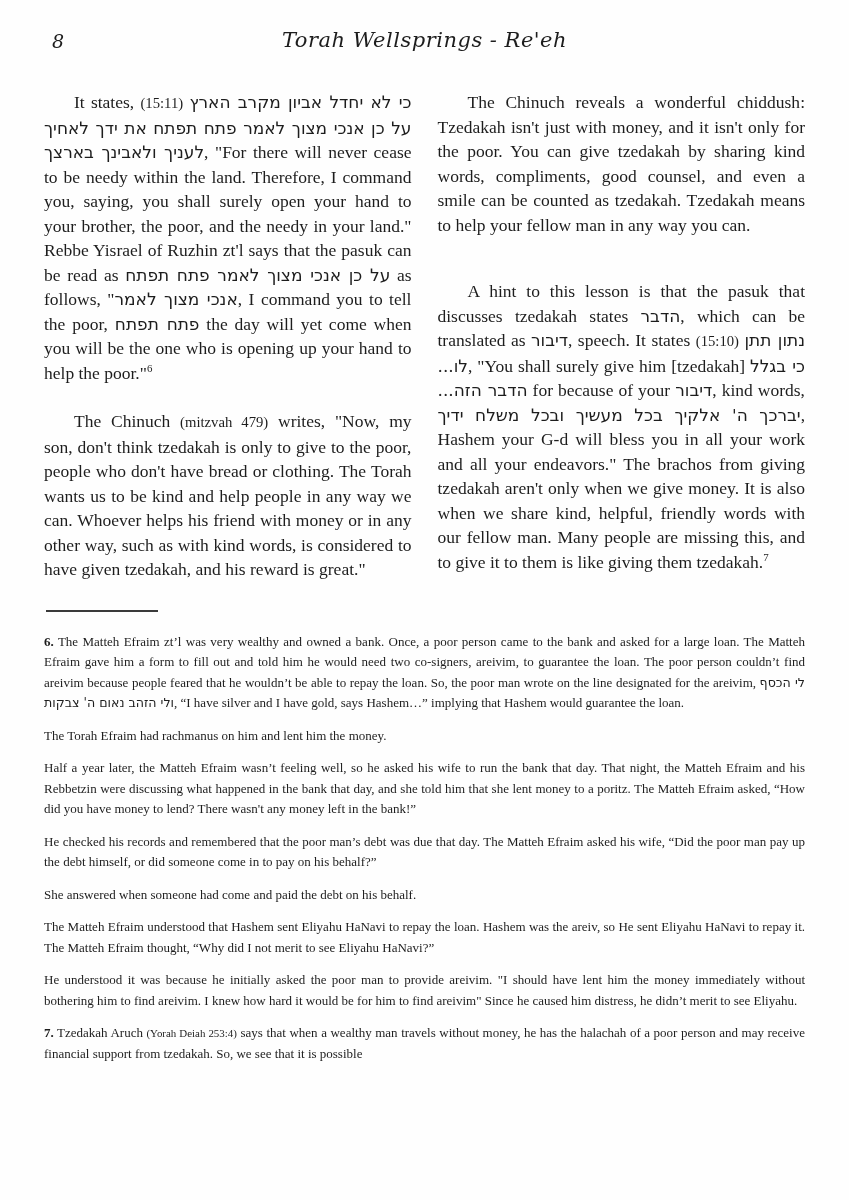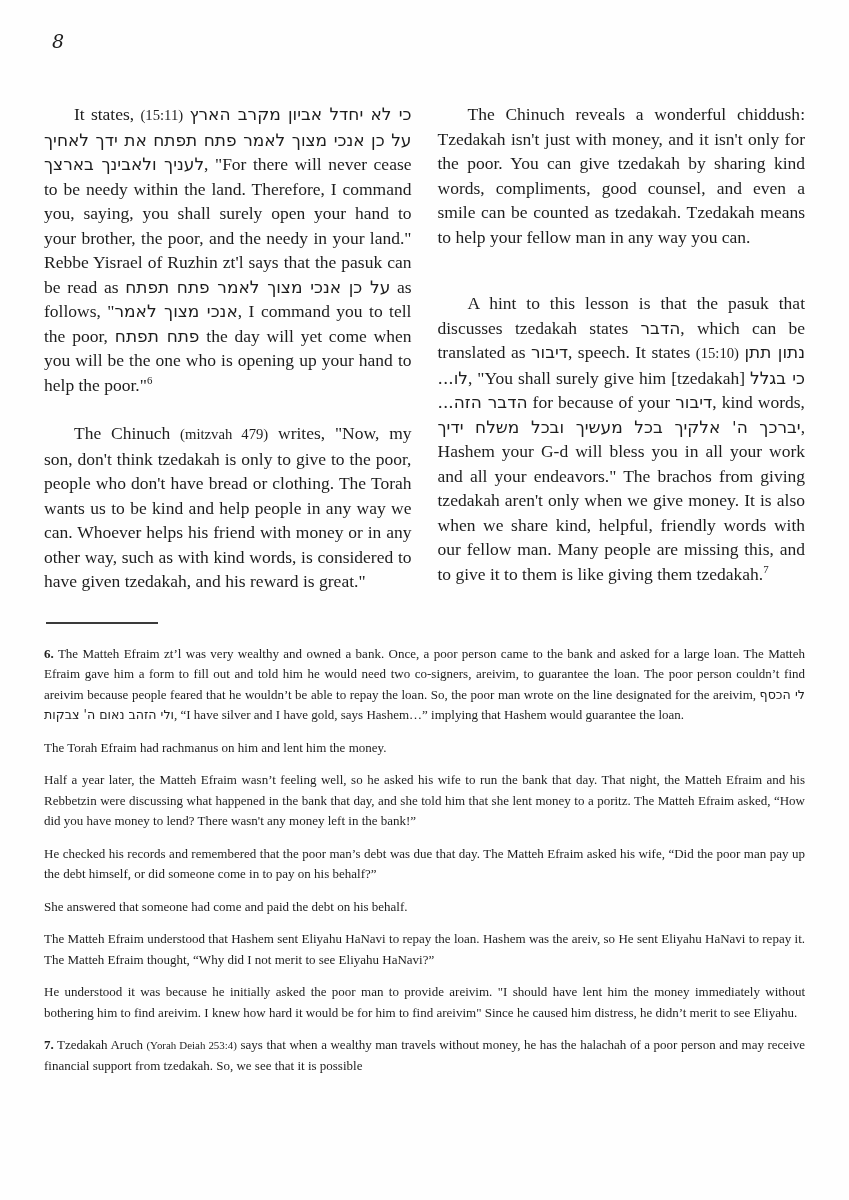--- a/index.html
+++ b/index.html
@@ -12,21 +12,21 @@
     padding:26px 44px 0 44px;
     overflow:hidden;
     color:#1d1d1d;
   }
   
   .hdr{position:relative;height:36px;font-family:"DejaVu Serif",serif;font-style:italic;}
   .hdr .pgnum{position:absolute;left:8px;top:4px;font-size:19px;}
   .hdr .title{position:absolute;left:0;right:0;top:2px;text-align:center;font-size:21px;letter-spacing:.5px;}
   
   .main-cols{
-    display:flex;gap:26px;margin-top:40px;
+    display:flex;gap:26px;margin-top:28px;
     font-family:"Liberation Serif","DejaVu Serif",serif;
     font-size:17.5px;line-height:24.5px;text-align:justify;
   }
   .col{flex:1;min-width:0;}
   .col .para{margin:0;text-indent:30px;}
   .col-left .para + .para{margin-top:24px;}
   .col-right .para + .para{margin-top:42px;}
   
   .fn-sep{border:none;border-top:2px solid #3a3a3a;width:112px;margin:28px 0 20px 2px;height:0;}
   
@@ -43,20 +43,21 @@
   .s-sup{vertical-align:super;font-size:.62em;line-height:0;}
   .s-he{font-family:"DejaVu Serif","DejaVu Sans",serif;font-size:.97em;}
 </style>
 </head>
 <body>
 
 <div class="page">
 
   <header class="hdr">
     <span class="pgnum">8</span>
+    <span class="title">Torah Wellsprings - Re'eh</span>
   </header>
 
   <main class="main-cols">
     <div class="col col-left">
         <p class="para"><span class="s-n">It states, </span><span class="s-ref">(15:11)</span><span class="s-n"> </span><span class="s-he" dir="rtl">כי לא יחדל אביון מקרב הארץ על כן אנכי מצוך לאמר פתח תפתח את ידך לאחיך לעניך ולאבינך בארצך</span><span class="s-n">, "For there will never cease to be needy within the land. Therefore, I command you, saying, you shall surely open your hand to your brother, the poor, and the needy in your land." Rebbe Yisrael of Ruzhin zt'l says that the pasuk can be read as </span><span class="s-he" dir="rtl">על כן אנכי מצוך לאמר פתח תפתח</span><span class="s-n"> as follows, "</span><span class="s-he" dir="rtl">אנכי מצוך לאמר</span><span class="s-n">, I command you to tell the poor, </span><span class="s-he" dir="rtl">פתח תפתח</span><span class="s-n"> the day will yet come when you will be the one who is opening up your hand to help the poor."</span><span class="s-sup">6</span></p>
         <p class="para"><span class="s-n">The Chinuch </span><span class="s-ref">(mitzvah 479)</span><span class="s-n"> writes, "Now, my son, don't think tzedakah is only to give to the poor, people who don't have bread or clothing. The Torah wants us to be kind and help people in any way we can. Whoever helps his friend with money or in any other way, such as with kind words, is considered to have given tzedakah, and his reward is great."</span></p>
       </div>
     <div class="col col-right">
         <p class="para"><span class="s-n">The Chinuch reveals a wonderful </span><span class="s-i">chiddush</span><span class="s-n">: Tzedakah isn't just with money, and it isn't only for the poor. You can give tzedakah by sharing kind words, compliments, good counsel, and even a smile can be counted as tzedakah. Tzedakah means to help your fellow man in any way you can.</span></p>
         <p class="para"><span class="s-n">A hint to this lesson is that the pasuk that discusses tzedakah states </span><span class="s-he" dir="rtl">הדבר</span><span class="s-n">, which can be translated as </span><span class="s-he" dir="rtl">דיבור</span><span class="s-n">, speech. It states </span><span class="s-ref">(15:10)</span><span class="s-n"> </span><span class="s-he" dir="rtl">נתון תתן לו...</span><span class="s-n">, "You shall surely give him [tzedakah] </span><span class="s-he" dir="rtl">כי בגלל הדבר הזה...</span><span class="s-n"> for because of your </span><span class="s-he" dir="rtl">דיבור</span><span class="s-n">, kind words, </span><span class="s-he" dir="rtl">יברכך ה' אלקיך בכל מעשיך ובכל משלח ידיך</span><span class="s-n">, Hashem your G-d will bless you in all your work and all your endeavors." The brachos from giving tzedakah aren't only when we give money. It is also when we share kind, helpful, friendly words with our fellow man. Many people are missing this, and to give it to them is like giving them tzedakah.</span><span class="s-sup">7</span></p>
@@ -64,21 +65,21 @@
   </main>
 
   <hr class="fn-sep">
 
   <section class="footnotes">
     <div>
         <p class="para"><span class="s-b">6.</span><span class="s-n"> The Matteh Efraim </span><span class="s-i">zt’l</span><span class="s-n"> was very wealthy and owned a bank. Once, a poor person came to the bank and asked for a large loan. The Matteh Efraim gave him a form to fill out and told him he would need two co-signers, </span><span class="s-i">areivim</span><span class="s-n">, to guarantee the loan. The poor person couldn’t find </span><span class="s-i">areivim</span><span class="s-n"> because people feared that he wouldn’t be able to repay the loan. So, the poor man wrote on the line designated for the </span><span class="s-i">areivim</span><span class="s-n">, </span><span class="s-he" dir="rtl">לי הכסף ולי הזהב נאום ה' צבקות</span><span class="s-n">, “I have silver and I have gold, says Hashem…” implying that Hashem would guarantee the loan.</span></p>
         <p class="para"><span class="s-n">The Torah Efraim had </span><span class="s-i">rachmanus</span><span class="s-n"> on him and lent him the money.</span></p>
         <p class="para"><span class="s-n">Half a year later, the Matteh Efraim wasn’t feeling well, so he asked his wife to run the bank that day. That night, the Matteh Efraim and his Rebbetzin were discussing what happened in the bank that day, and she told him that she lent money to a </span><span class="s-i">poritz</span><span class="s-n">. The Matteh Efraim asked, “How did you have money to lend? There wasn't any money left in the bank!”</span></p>
         <p class="para"><span class="s-n">He checked his records and remembered that the poor man’s debt was due that day. The Matteh Efraim asked his wife, “Did the poor man pay up the debt himself, or did someone come in to pay on his behalf?”</span></p>
-        <p class="para"><span class="s-n">She answered that someone had come and paid the debt on his behalf.</span></p>
+        <p class="para"><span class="s-n">She answered when someone had come and paid the debt on his behalf.</span></p>
         <p class="para"><span class="s-n">The Matteh Efraim understood that Hashem sent Eliyahu HaNavi to repay the loan. Hashem was the </span><span class="s-i">areiv</span><span class="s-n">, so He sent Eliyahu HaNavi to repay it. The Matteh Efraim thought, “Why did I not merit to see Eliyahu HaNavi?”</span></p>
         <p class="para"><span class="s-n">He understood it was because he initially asked the poor man to provide </span><span class="s-i">areivim</span><span class="s-n">. "I should have lent him the money immediately without bothering him to find </span><span class="s-i">areivim</span><span class="s-n">. I knew how hard it would be for him to find </span><span class="s-i">areivim</span><span class="s-n">" Since he caused him distress, he didn’t merit to see Eliyahu.</span></p>
       </div>
     <div>
         <p class="para"><span class="s-b">7.</span><span class="s-n"> Tzedakah Aruch </span><span class="s-ref">(Yorah Deiah 253:4)</span><span class="s-n"> says that when a wealthy man travels without money, he has the halachah of a poor person and may receive financial support from tzedakah. So, we see that it is possible</span></p>
       </div>
   </section>
 
 </div>
 

